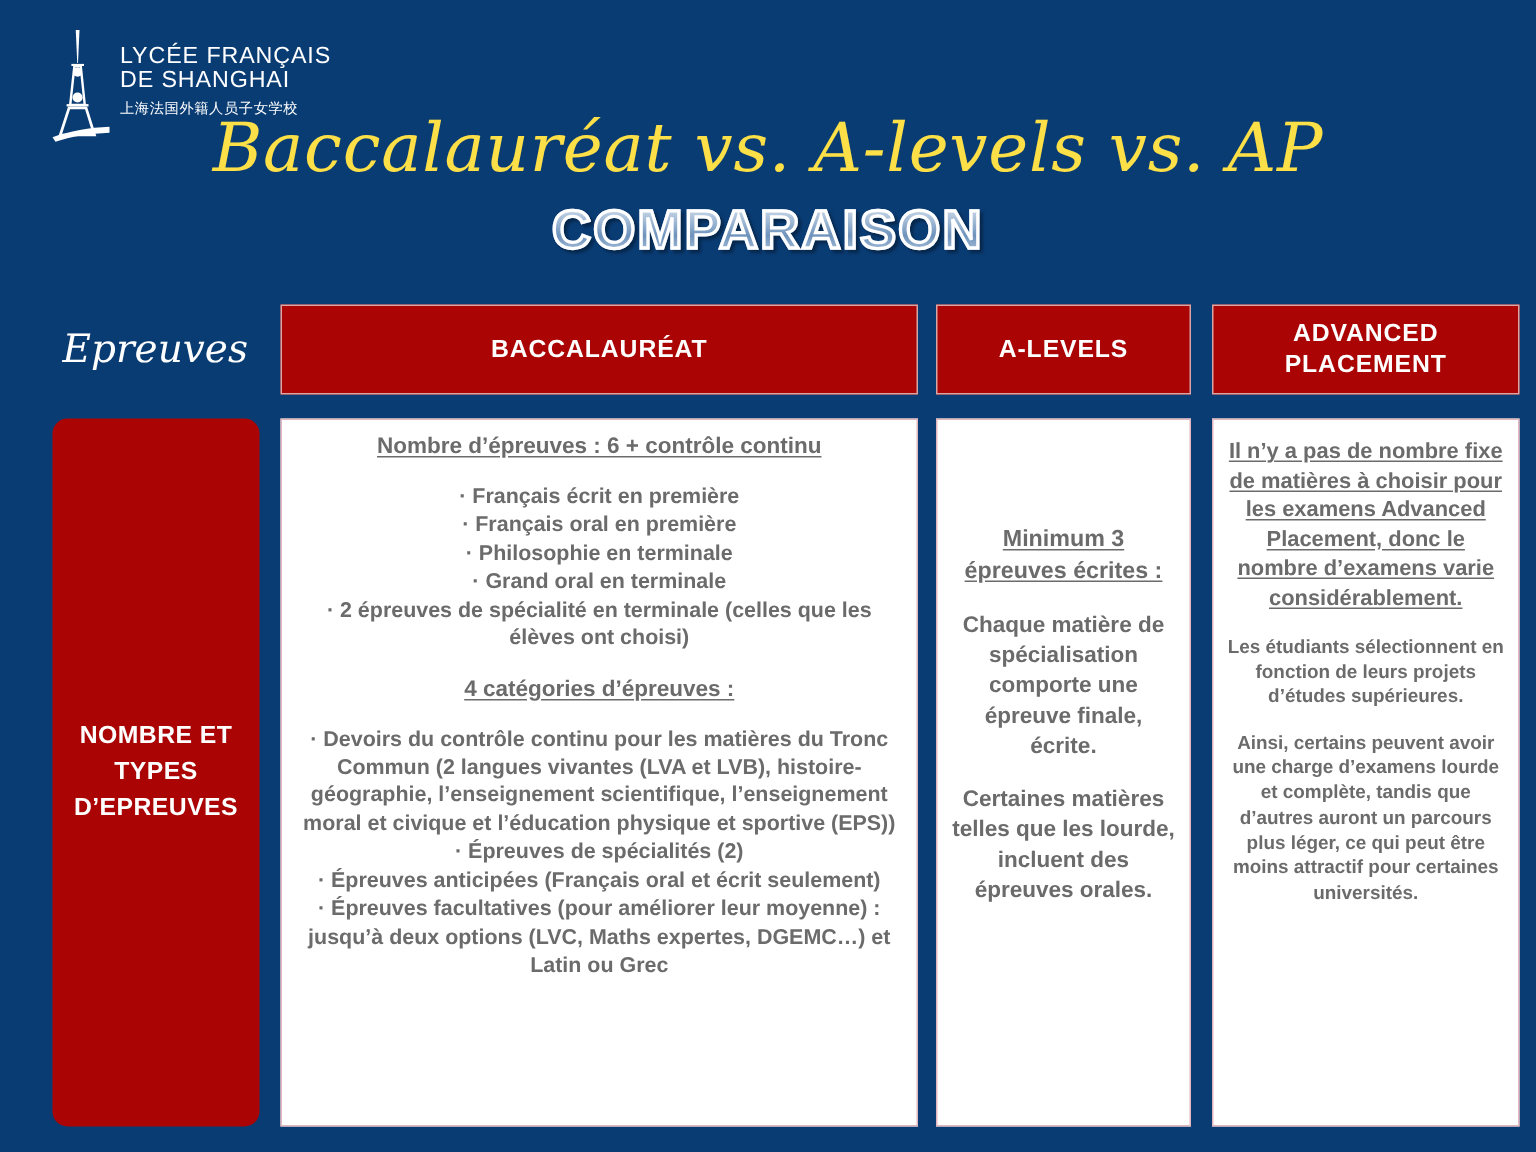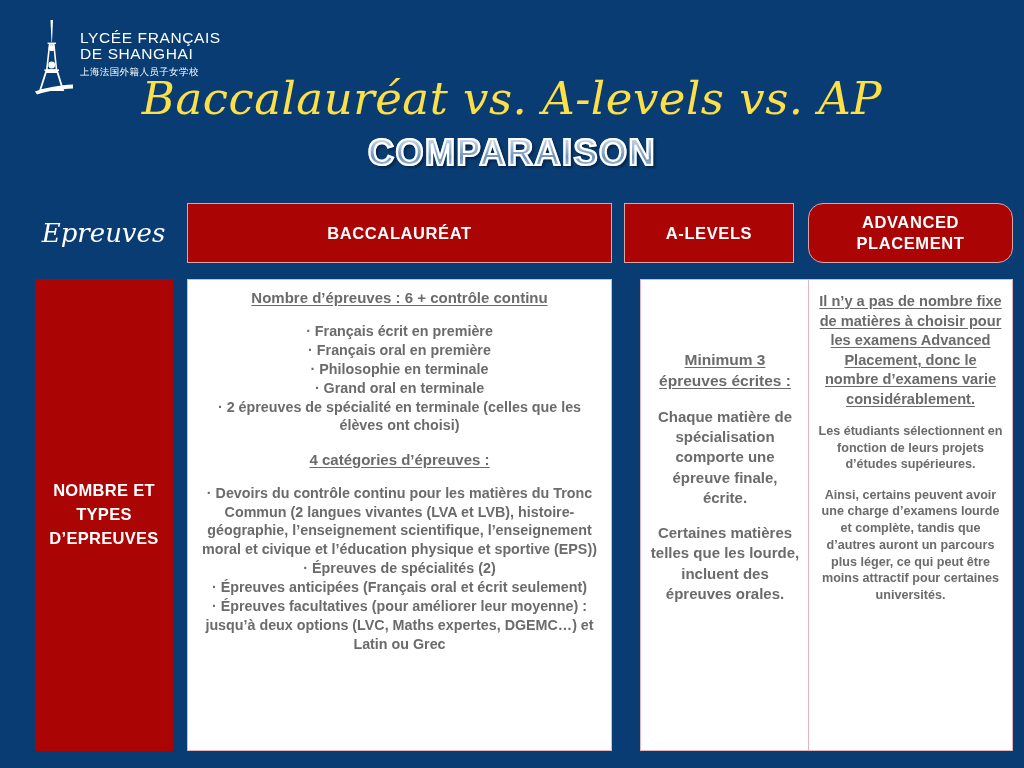--- a/index.html
+++ b/index.html
@@ -78,48 +78,49 @@
     text-align:center;
     color:#ffffff;
     font-size:16.5px;
     font-weight:bold;
     letter-spacing:.6px;
     line-height:1.25;
     box-sizing:border-box;
   }
   #hdr-bac{left:187px;width:425px;}
   #hdr-alevels{left:624px;width:170px;}
-  #hdr-ap{left:808px;width:205px;border-radius:15px;}
+  #hdr-ap{left:808px;width:205px;}
 
   
   #row-label{
     position:absolute;left:35px;top:279px;width:138px;height:472px;
     background:#aa0404;
     display:flex;align-items:center;justify-content:center;
     text-align:center;
     color:#ffffff;
     font-size:16.5px;
     font-weight:bold;
     line-height:1.45;
     letter-spacing:.3px;
     box-sizing:border-box;
     padding:0 6px;
+    border-radius:10px;
   }
   .panel{
     position:absolute;top:279px;height:472px;
     background:#ffffff;
     border:1.5px solid #e3b5bd;
     box-sizing:border-box;
     color:#6b6b6b;
     text-align:center;
     font-weight:bold;
     overflow:hidden;
   }
   #panel-bac{left:187px;width:425px;padding:8px 8px 0;font-size:14.3px;line-height:1.32;}
-  #panel-alevels{left:624px;width:170px;padding:70px 8px 0;font-size:15px;line-height:1.35;margin-left:16px;}
+  #panel-alevels{left:624px;width:170px;padding:70px 8px 0;font-size:15px;line-height:1.35;}
   #panel-ap{left:808px;width:205px;padding:12px 9px 0;font-size:13.6px;line-height:1.34;}
 
   .u{ text-decoration:underline; text-underline-offset:2px; }
   .gap{ height:1em; }
   .blk{ margin:0; }
   #panel-bac .head{ font-size:15px; }
   #panel-alevels .head{ font-size:15.5px; }
   #panel-ap .head{ font-size:14.6px; }
   #panel-ap .body-sm{ font-size:12.6px; line-height:1.33; }
 </style>

